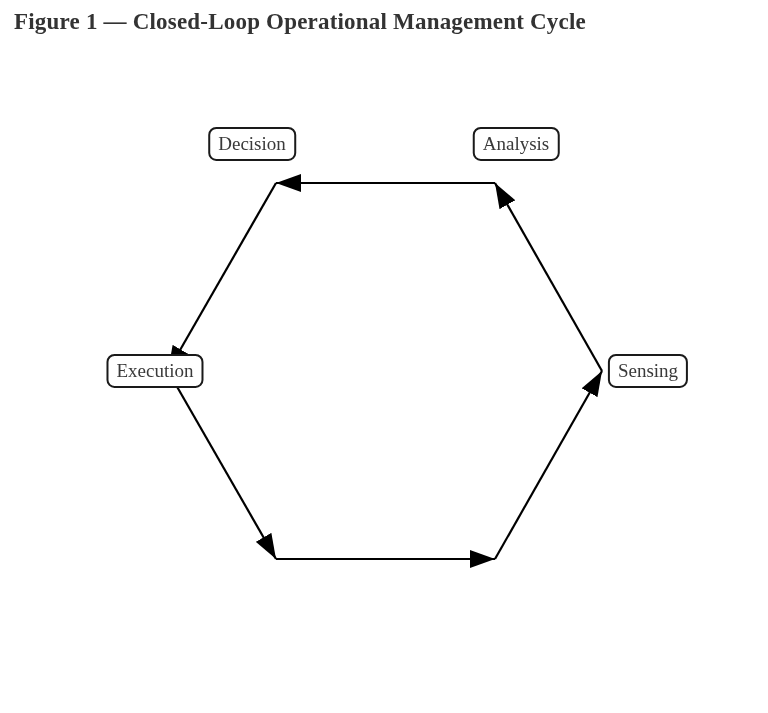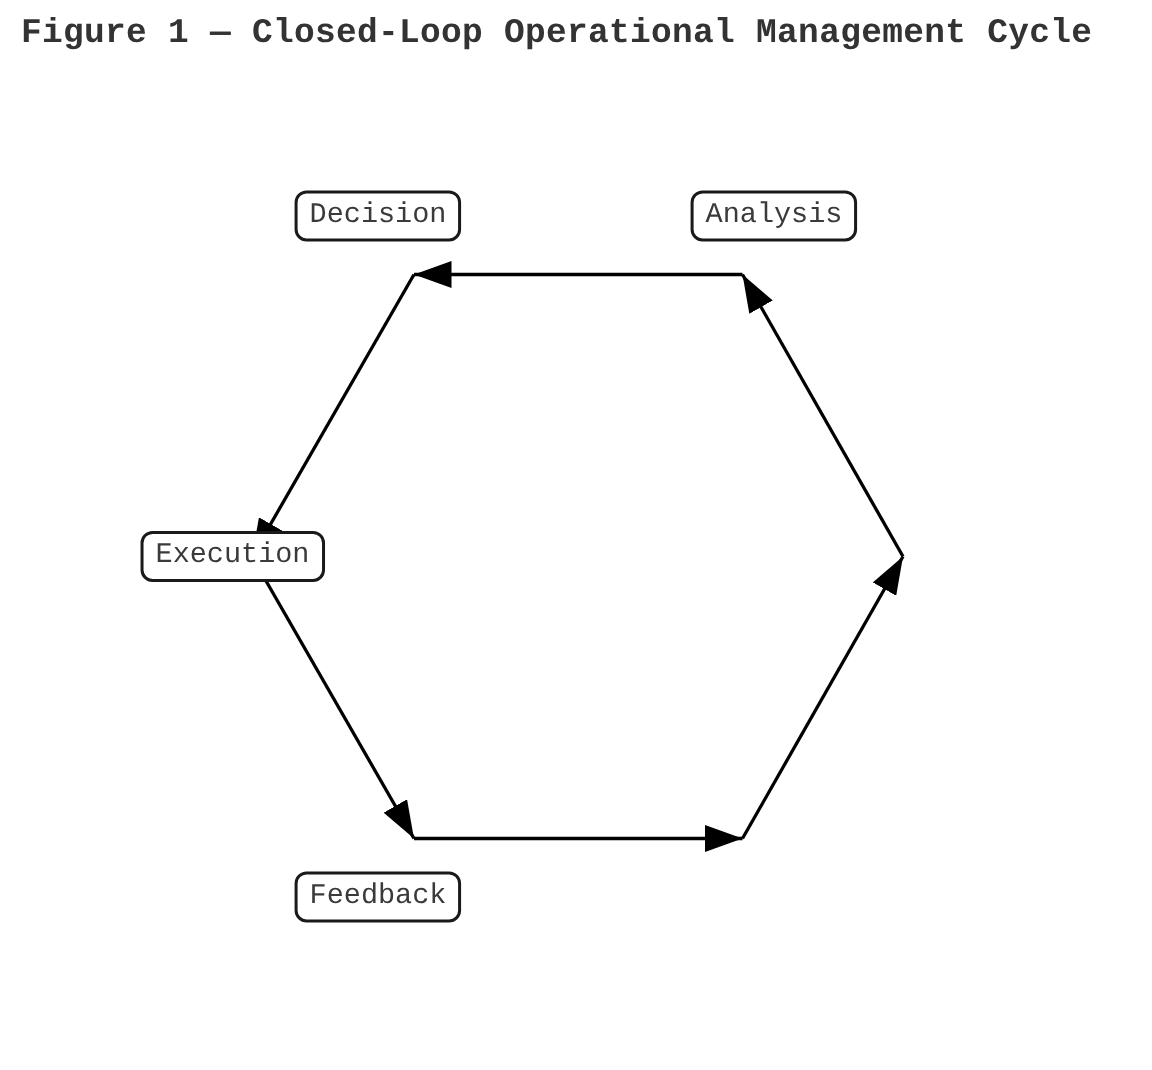--- a/index.html
+++ b/index.html
@@ -11,21 +11,21 @@
     --node-text: #3a3a3a;
   }
   * { box-sizing: border-box; }
   html, body { margin: 0; padding: 0; background: var(--bg); }
   .stage {
     position: relative;
     width: 768px;
     height: 713px;
     background: var(--bg);
     overflow: hidden;
-    font-family: Liberation Mono, monospace;
+    font-family: Liberation Serif, serif;
   }
   .figure-title {
     position: absolute;
     left: 14px;
     top: 9px;
     font-size: 23px;
     font-weight: bold;
     color: var(--title-color);
     letter-spacing: 0.2px;
     white-space: nowrap;
@@ -84,17 +84,17 @@
 
     <line class="edge" x1="495" y1="559" x2="602" y2="371" marker-end="url(#arrowhead)"></line>
   </svg>
 
   <div class="node node-decision">Decision</div>
 
   <div class="node node-analysis">Analysis</div>
 
   <div class="node node-execution">Execution</div>
 
+  <div class="node node-sensing">Sensing</div>
 
-  <div class="node node-feedback">Feedback</div>
 
 
 </div>
 
 </body></html>

